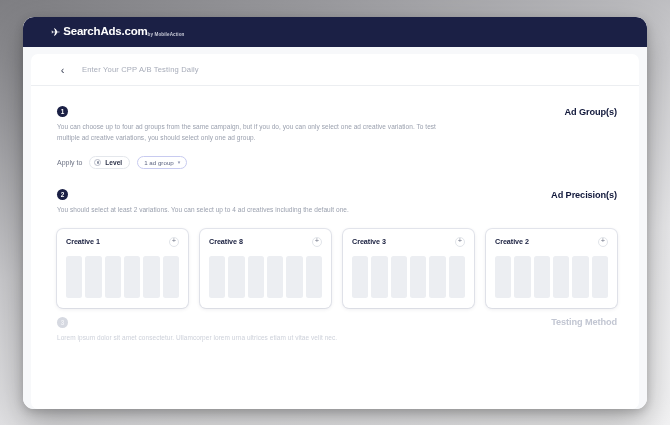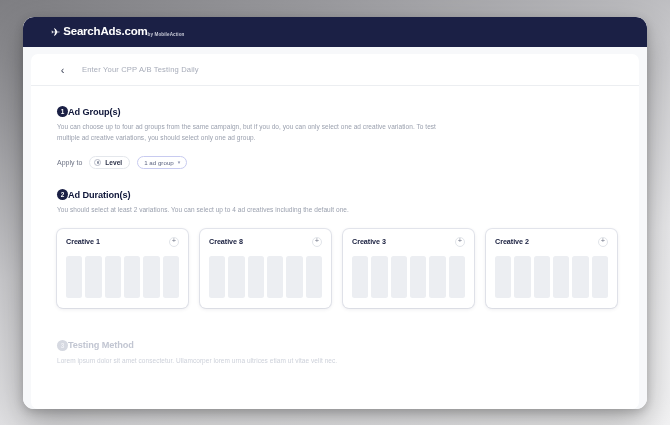--- a/index.html
+++ b/index.html
@@ -110,20 +110,22 @@
   }
 
   
   .body-scroll { padding: 0 0 0 0; }
 
   .section { padding: 0 22px 0 26px; }
 
   .sec-head {
     display: flex;
     align-items: center;
+    gap: 6px;
+    justify-content: space-between;
   }
   .badge {
     width: 11px; height: 11px;
     border-radius: 50%;
     background: #1b2045;
     color: #ffffff;
     font-size: 6.4px;
     font-weight: 700;
     display: flex;
     align-items: center;
@@ -245,21 +247,21 @@
   .skel {
     flex: 1 1 0;
     height: 42px;
     background: #eceef2;
     border-radius: 2.5px;
   }
 
   
   .sec-gap-top { margin-top: 20px; }
   .sec-gap-creative { margin-top: 20px; }
-  .sec-gap-method { margin-top: 32px; }
+  .sec-gap-method { margin-top: 9px; }
   .sec-gap-duration { margin-top: 18px; }
 </style>
 </head>
 <body>
 
 <div class="window">
 
   <div class="topbar">
     <div class="logo-wrap">
       <span class="logo-icon">✈</span>
@@ -296,21 +298,21 @@
             <span class="group-chip">
               <span class="chip-txt">1 ad group</span>
               <span class="chip-caret">▾</span>
             </span>
           </div>
         </div>
 
         <div class="section sec-gap-creative">
           <div class="sec-head">
             <span class="badge">2</span>
-            <span class="sec-title">Ad Duration(s)</span>
+            <span class="sec-title">Ad Precision(s)</span>
           </div>
           <div class="sec-desc">You should select at least 2 variations. You can select up to 4 ad creatives including the default one.</div>
         </div>
 
         <div class="cards">
 
           <div class="card">
             <div class="card-head">
               <span class="card-title">Creative 1</span>
               <span class="plus-btn">+</span>

